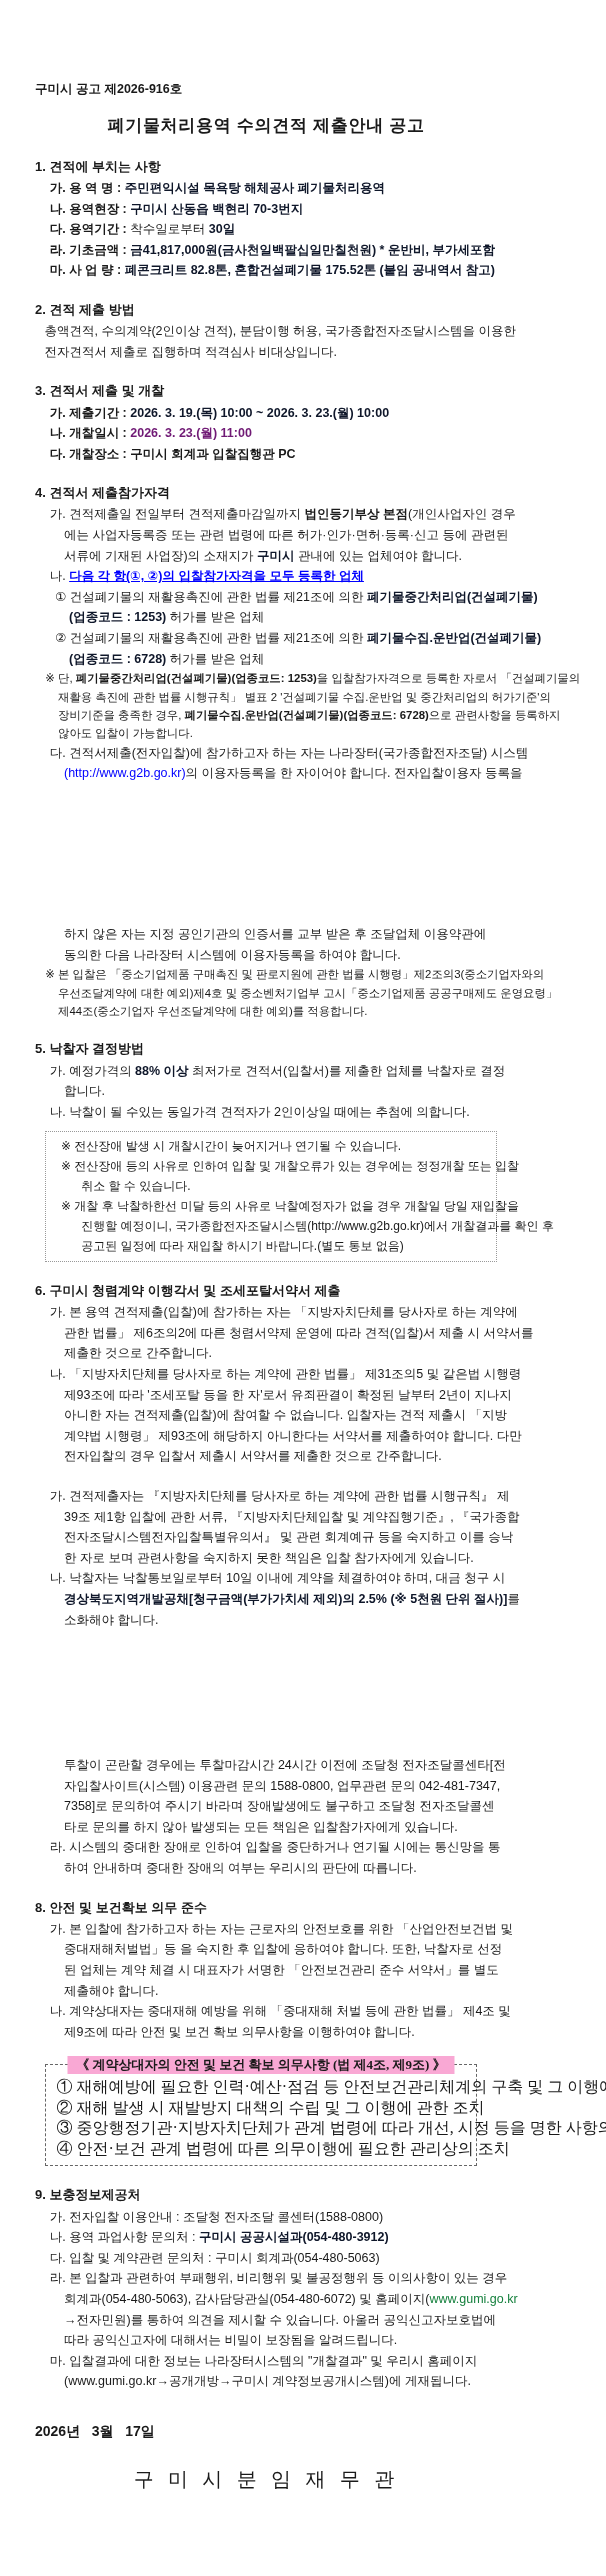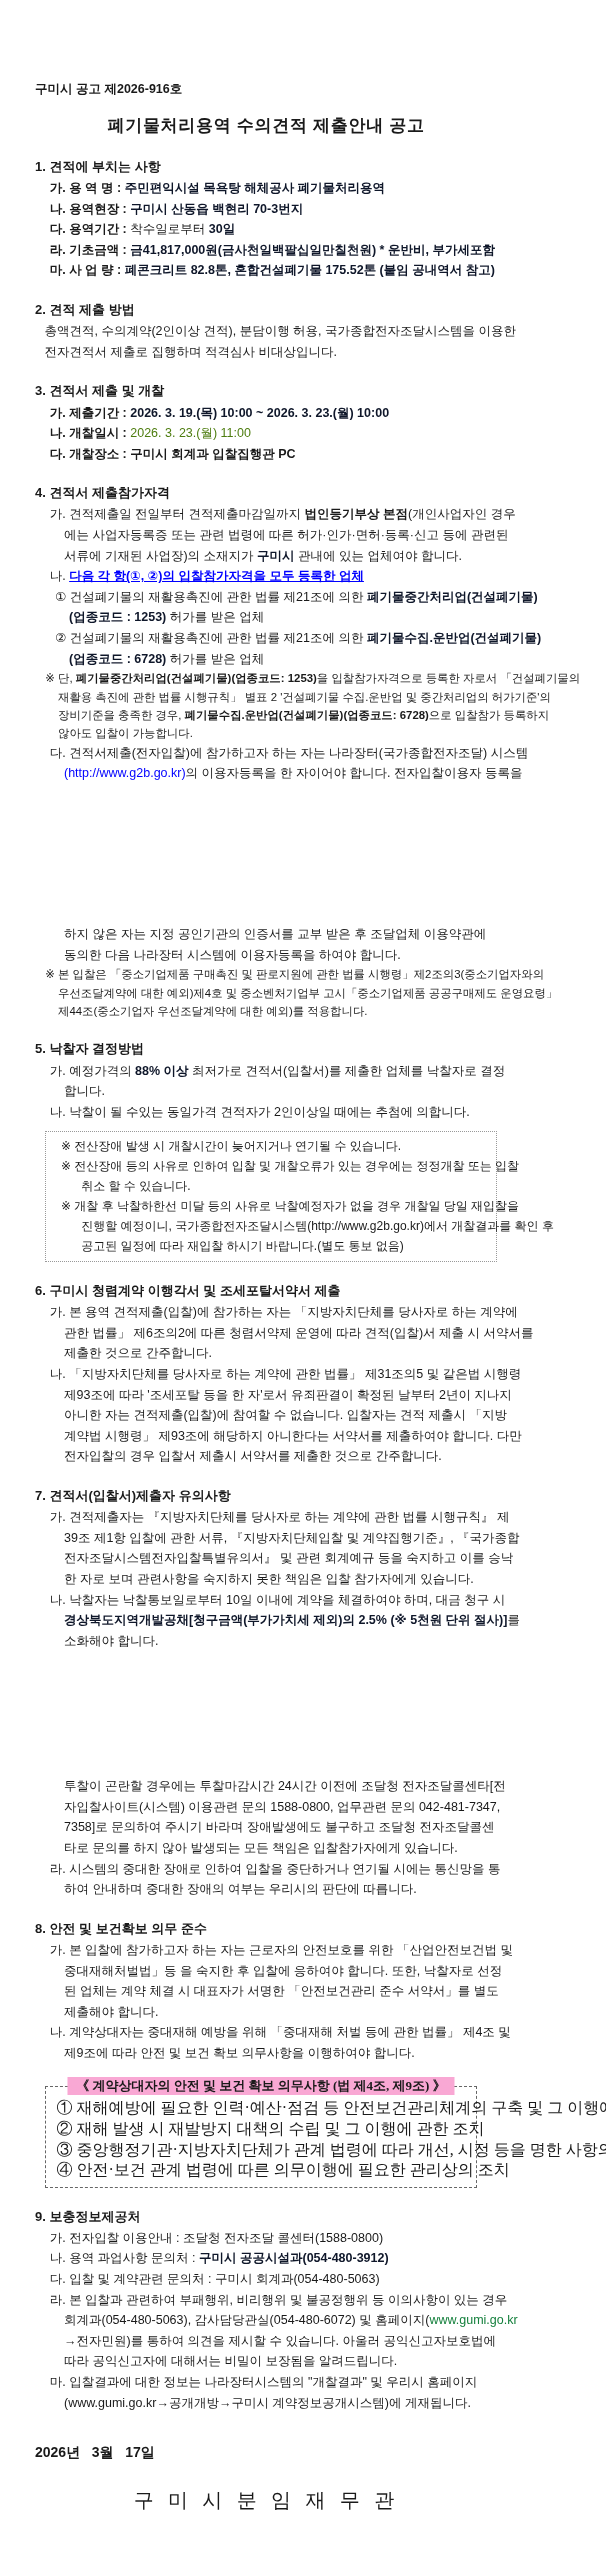--- a/index.html
+++ b/index.html
@@ -18,21 +18,21 @@
   .ln-p{padding-left:9.5px;}
   .ln-s1{padding-left:20px;}
   .ln-s2{padding-left:34px;}
   .ln-n1{padding-left:10.3px;font-size:11.4px;line-height:18.4px;}
   .ln-n2{padding-left:23px;font-size:11.4px;line-height:18.4px;}
   .ln-bn{padding-left:8.8px;font-size:12px;line-height:20px;}
   .ln-bc{padding-left:29px;font-size:12px;line-height:20px;}
   .ln-bx{padding-left:2.9px;font-size:16px;line-height:20.6px;font-family:"Liberation Serif","DejaVu Serif",serif;}
   .rs-b{font-weight:700;}
   .rs-blue{color:#0f172a;font-weight:700;}
-  .rs-red{color:#4d7c0f;font-weight:400;}
+  .rs-red{color:#701a75;font-weight:700;}
   .rs-blueu{color:#0000ff;font-weight:700;text-decoration:underline;}
   .rs-link{color:#0000ff;}
   .rs-purple{color:#15803d;}
   .notice-box{border:0.7px dotted #999;margin:8.8px 0 0 10.3px;padding:3.7px 5.9px 5.1px 5.9px;}
   .spacer1{height:140px;}
   .spacer2{height:125px;}
   .safety-box{
     position:relative;border:0.7px dashed #666;margin:22px 20.6px 0 10.3px;
     padding:11.8px 7.3px 5.9px 7.3px;
   }
@@ -88,21 +88,21 @@
         <div class="line ln-i"><span>가. 견적제출일 전일부터 견적제출마감일까지 </span><span class="rs-b">법인등기부상 본점</span><span>(개인사업자인 경우</span></div>
         <div class="line ln-c"><span>에는 사업자등록증 또는 관련 법령에 따른 허가·인가·면허·등록·신고 등에 관련된</span></div>
         <div class="line ln-c"><span>서류에 기재된 사업장)의 소재지가 </span><span class="rs-blue">구미시</span><span> 관내에 있는 업체여야 합니다.</span></div>
         <div class="line ln-i"><span>나. </span><span class="rs-blueu">다음 각 항(①, ②)의 입찰참가자격을 모두 등록한 업체</span></div>
         <div class="line ln-s1"><span>① 건설폐기물의 재활용촉진에 관한 법률 제21조에 의한 </span><span class="rs-blue">폐기물중간처리업(건설폐기물)</span></div>
         <div class="line ln-s2"><span class="rs-blue">(업종코드 : 1253)</span><span> 허가를 받은 업체</span></div>
         <div class="line ln-s1"><span>② 건설폐기물의 재활용촉진에 관한 법률 제21조에 의한 </span><span class="rs-blue">폐기물수집.운반업(건설폐기물)</span></div>
         <div class="line ln-s2"><span class="rs-blue">(업종코드 : 6728)</span><span> 허가를 받은 업체</span></div>
         <div class="line ln-n1"><span>※ 단, </span><span class="rs-b">폐기물중간처리업(건설폐기물)(업종코드: 1253)</span><span>을 입찰참가자격으로 등록한 자로서 「건설폐기물의</span></div>
         <div class="line ln-n2"><span>재활용 촉진에 관한 법률 시행규칙」 별표 2 '건설폐기물 수집.운반업 및 중간처리업의 허가기준'의</span></div>
-        <div class="line ln-n2"><span>장비기준을 충족한 경우, </span><span class="rs-b">폐기물수집.운반업(건설폐기물)(업종코드: 6728)</span><span>으로 입찰참가 등록하지</span></div>
+        <div class="line ln-n2"><span>장비기준을 충족한 경우, </span><span class="rs-b">폐기물수집.운반업(건설폐기물)(업종코드: 6728)</span><span>으로 관련사항을 등록하지</span></div>
         <div class="line ln-n2"><span>않아도 입찰이 가능합니다.</span></div>
         <div class="line ln-i"><span>다. 견적서제출(전자입찰)에 참가하고자 하는 자는 나라장터(국가종합전자조달) 시스템</span></div>
         <div class="line ln-c"><span class="rs-link">(</span><span class="rs-link">http://www.g2b.go.kr</span><span class="rs-link">)</span><span>의 이용자등록을 한 자이어야 합니다. 전자입찰이용자 등록을</span></div>
       </div>
   </div>
 
   <div class="spacer1"></div>
 
   <div>
       <div class="line ln-c"><span>하지 않은 자는 지정 공인기관의 인증서를 교부 받은 후 조달업체 이용약관에</span></div>
@@ -137,21 +137,20 @@
         <div class="line ln-c"><span>제출한 것으로 간주합니다.</span></div>
         <div class="line ln-i"><span>나. 「지방자치단체를 당사자로 하는 계약에 관한 법률」 제31조의5 및 같은법 시행령</span></div>
         <div class="line ln-c"><span>제93조에 따라 '조세포탈 등을 한 자'로서 유죄판결이 확정된 날부터 2년이 지나지</span></div>
         <div class="line ln-c"><span>아니한 자는 견적제출(입찰)에 참여할 수 없습니다. 입찰자는 견적 제출시 「지방</span></div>
         <div class="line ln-c"><span>계약법 시행령」 제93조에 해당하지 아니한다는 서약서를 제출하여야 합니다. 다만</span></div>
         <div class="line ln-c"><span>전자입찰의 경우 입찰서 제출시 서약서를 제출한 것으로 간주합니다.</span></div>
       </div>
   </div>
 
   <div class="section">
-    <div class="sec-h">7. 견적서(입찰서)제출자 유의사항</div>
     <div>
         <div class="line ln-i"><span>가. 견적제출자는 『지방자치단체를 당사자로 하는 계약에 관한 법률 시행규칙』 제</span></div>
         <div class="line ln-c"><span>39조 제1항 입찰에 관한 서류, 『지방자치단체입찰 및 계약집행기준』, 『국가종합</span></div>
         <div class="line ln-c"><span>전자조달시스템전자입찰특별유의서』 및 관련 회계예규 등을 숙지하고 이를 승낙</span></div>
         <div class="line ln-c"><span>한 자로 보며 관련사항을 숙지하지 못한 책임은 입찰 참가자에게 있습니다.</span></div>
         <div class="line ln-i"><span>나. 낙찰자는 낙찰통보일로부터 10일 이내에 계약을 체결하여야 하며, 대금 청구 시</span></div>
         <div class="line ln-c"><span class="rs-blue">경상북도지역개발공채[청구금액(부가가치세 제외)의 2.5% (※ 5천원 단위 절사)]</span><span>를</span></div>
         <div class="line ln-c"><span>소화해야 합니다.</span></div>
       </div>
   </div>

